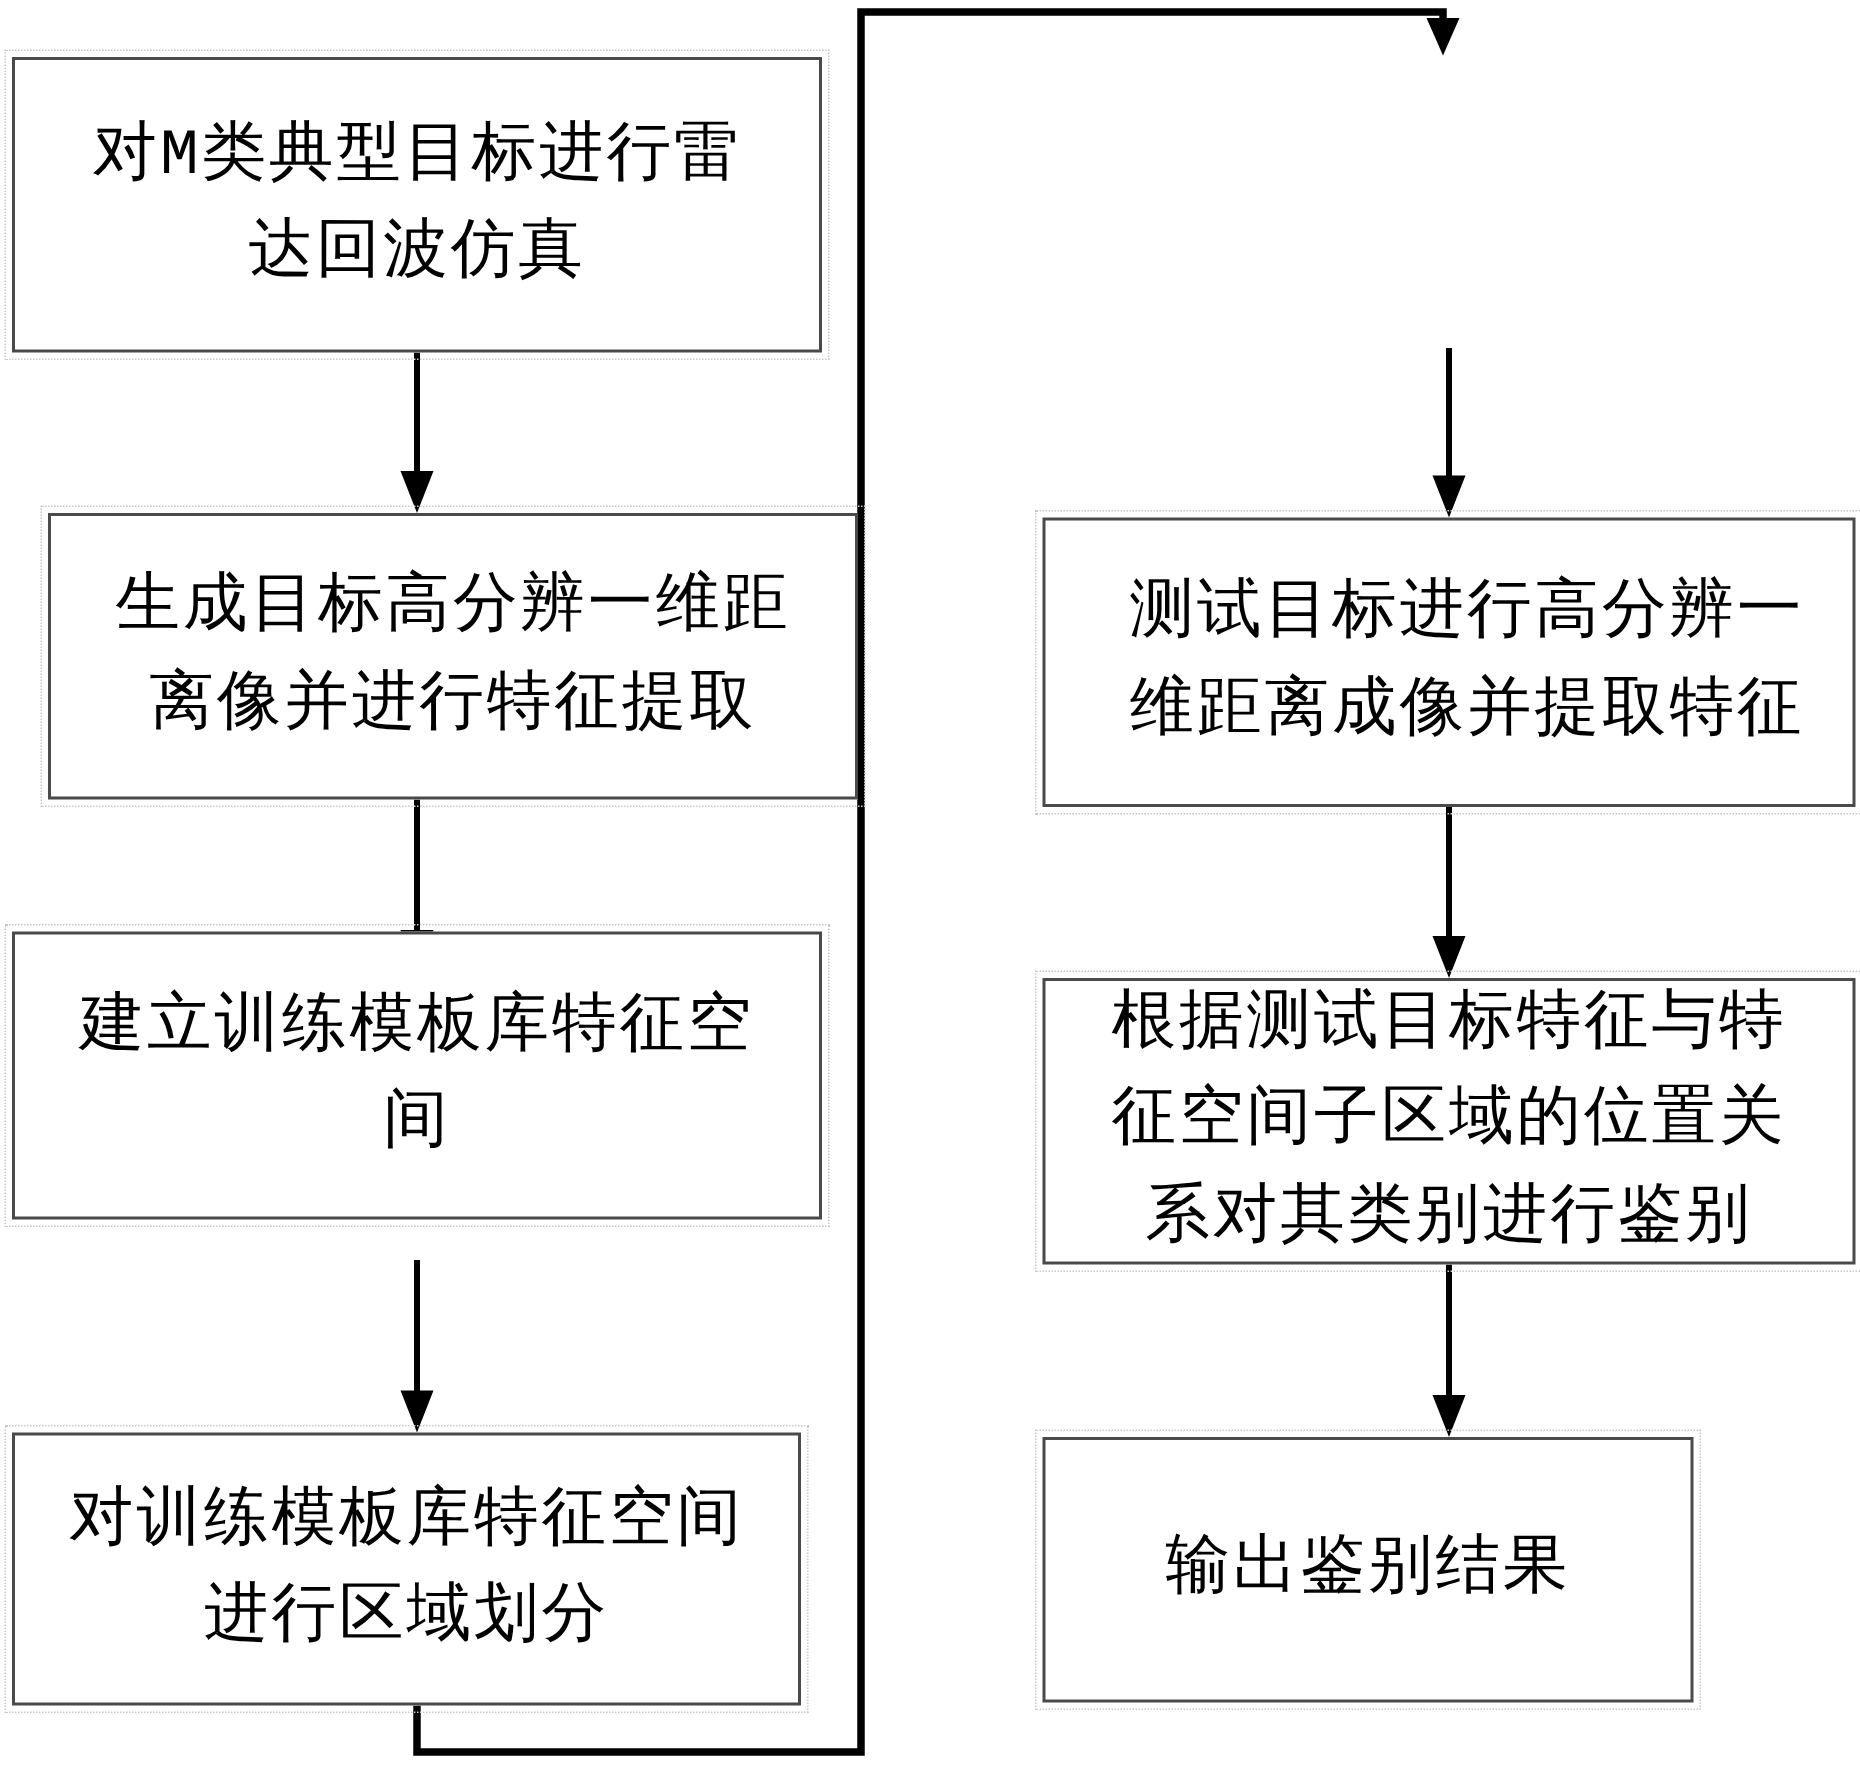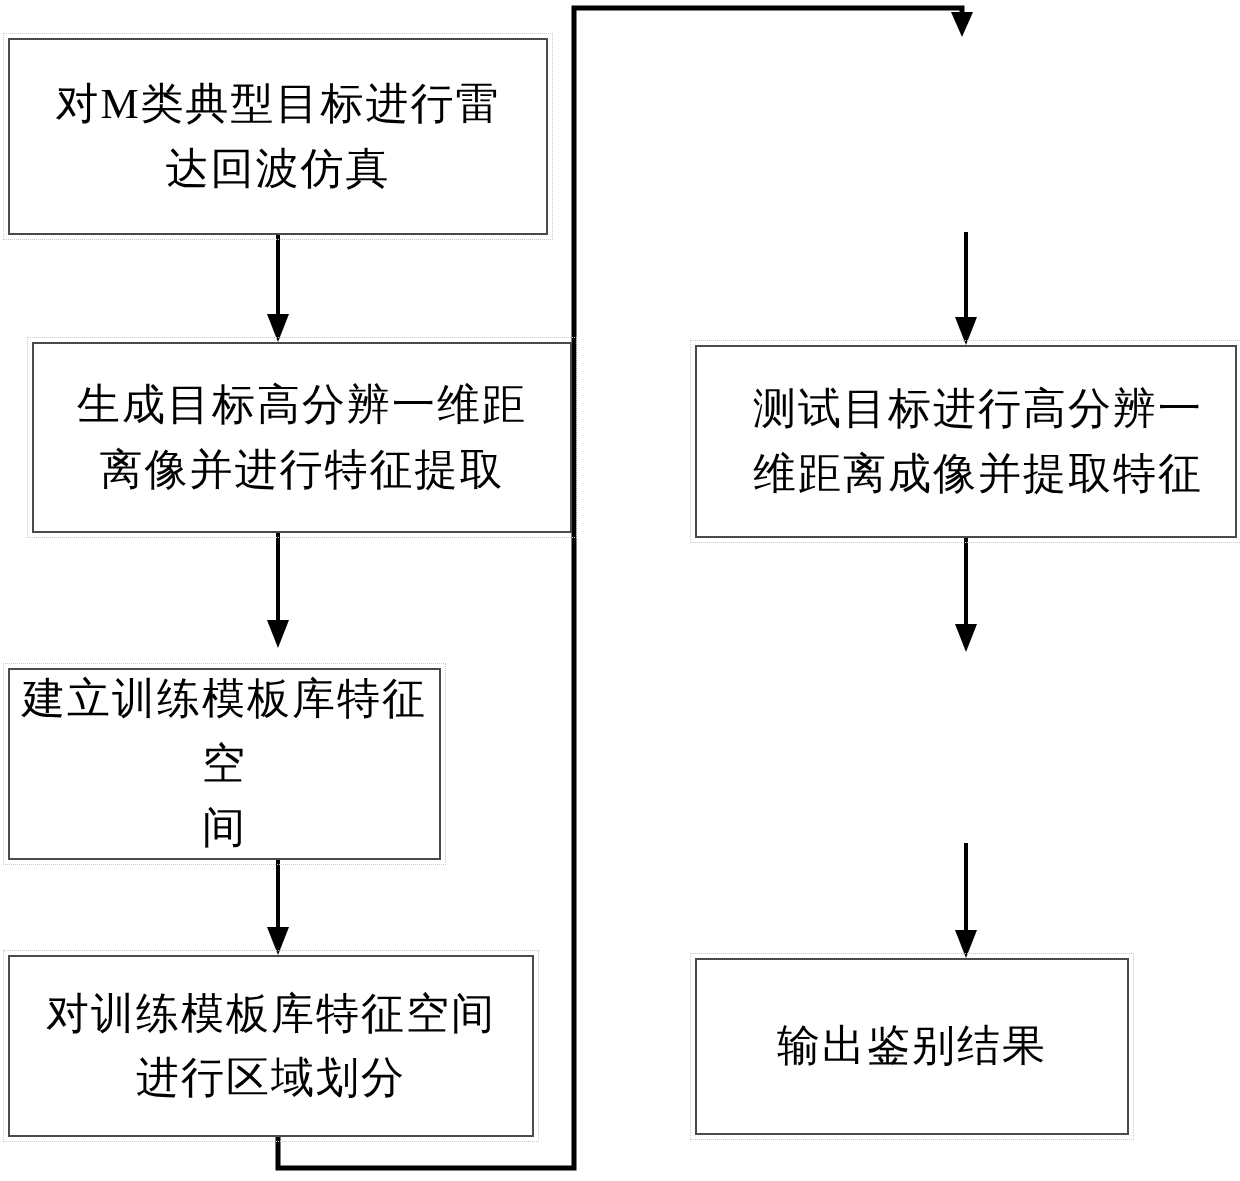--- a/index.html
+++ b/index.html
@@ -5,21 +5,21 @@
   html, body {
     margin: 0;
     padding: 0;
     background: #ffffff;
   }
   .canvas {
     position: relative;
     width: 1240px;
     height: 1181px;
     background: #ffffff;
-    font-family: Liberation Serif, serif;
+    font-family: Liberation Mono, monospace;
     overflow: hidden;
   }
   .connector-layer {
     position: absolute;
     left: 0;
     top: 0;
     width: 1240px;
     height: 1181px;
     pointer-events: none;
   }
@@ -37,21 +37,21 @@
   }
   .box-text {
     white-space: pre-line;
     font-size: 43px;
     line-height: 1.5;
     letter-spacing: 2px;
     color: #000000;
   }
   #box-l1 { left: 8px;   top: 38px;  width: 540px; height: 197px; }
   #box-l2 { left: 8px;   top: 342px; width: 540px; height: 191px; margin-left: 24px; }
-  #box-l3 { left: 8px;   top: 668px; width: 433px; height: 192px; }
+  #box-l3 { left: 8px;   top: 621px; width: 540px; height: 192px; }
   #box-l4 { left: 8px;   top: 955px; width: 526px; height: 182px; }
   #box-r1 { left: 695px; top: 37px;  width: 542px; height: 195px; }
   #box-r2 { left: 695px; top: 345px; width: 542px; height: 193px; padding-left: 24px; }
   #box-r3 { left: 695px; top: 652px; width: 542px; height: 191px; }
   #box-r4 { left: 695px; top: 958px; width: 434px; height: 177px; }
 </style>
 </head>
 <body>
 
 <div class="canvas">
@@ -104,17 +104,22 @@
   </div>
   <div class="flow-box" id="box-l4">
     <div class="box-text">对训练模板库特征空间
 进行区域划分</div>
   </div>
 
   <div class="flow-box" id="box-r2">
     <div class="box-text">测试目标进行高分辨一
 维距离成像并提取特征</div>
   </div>
+  <div class="flow-box" id="box-r3">
+    <div class="box-text">根据测试目标特征与特
+征空间子区域的位置关
+系对其类别进行鉴别</div>
+  </div>
   <div class="flow-box" id="box-r4">
     <div class="box-text">输出鉴别结果</div>
   </div>
 
 </div>
 
 </body></html>

